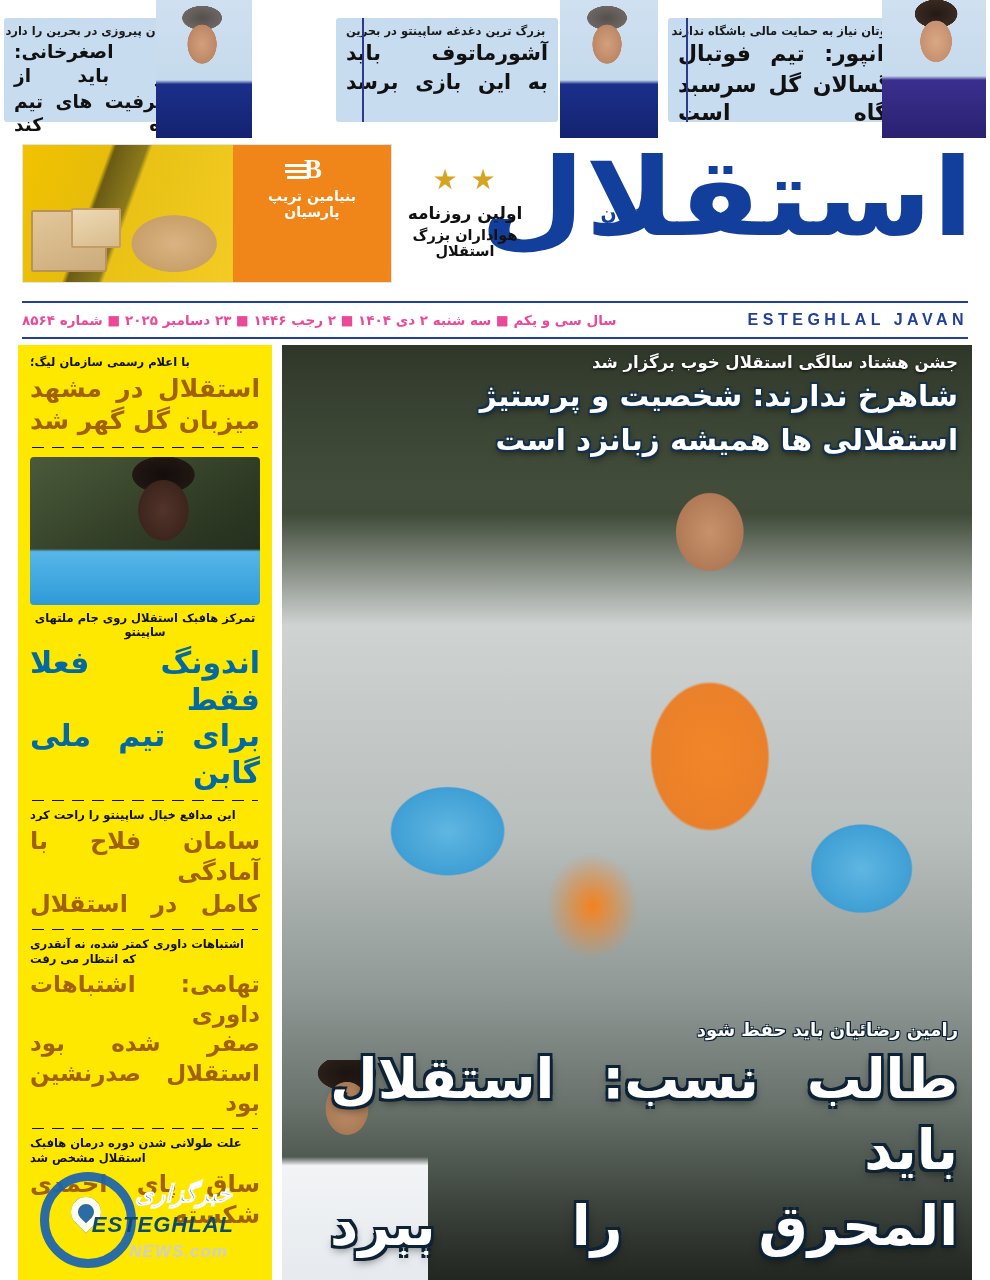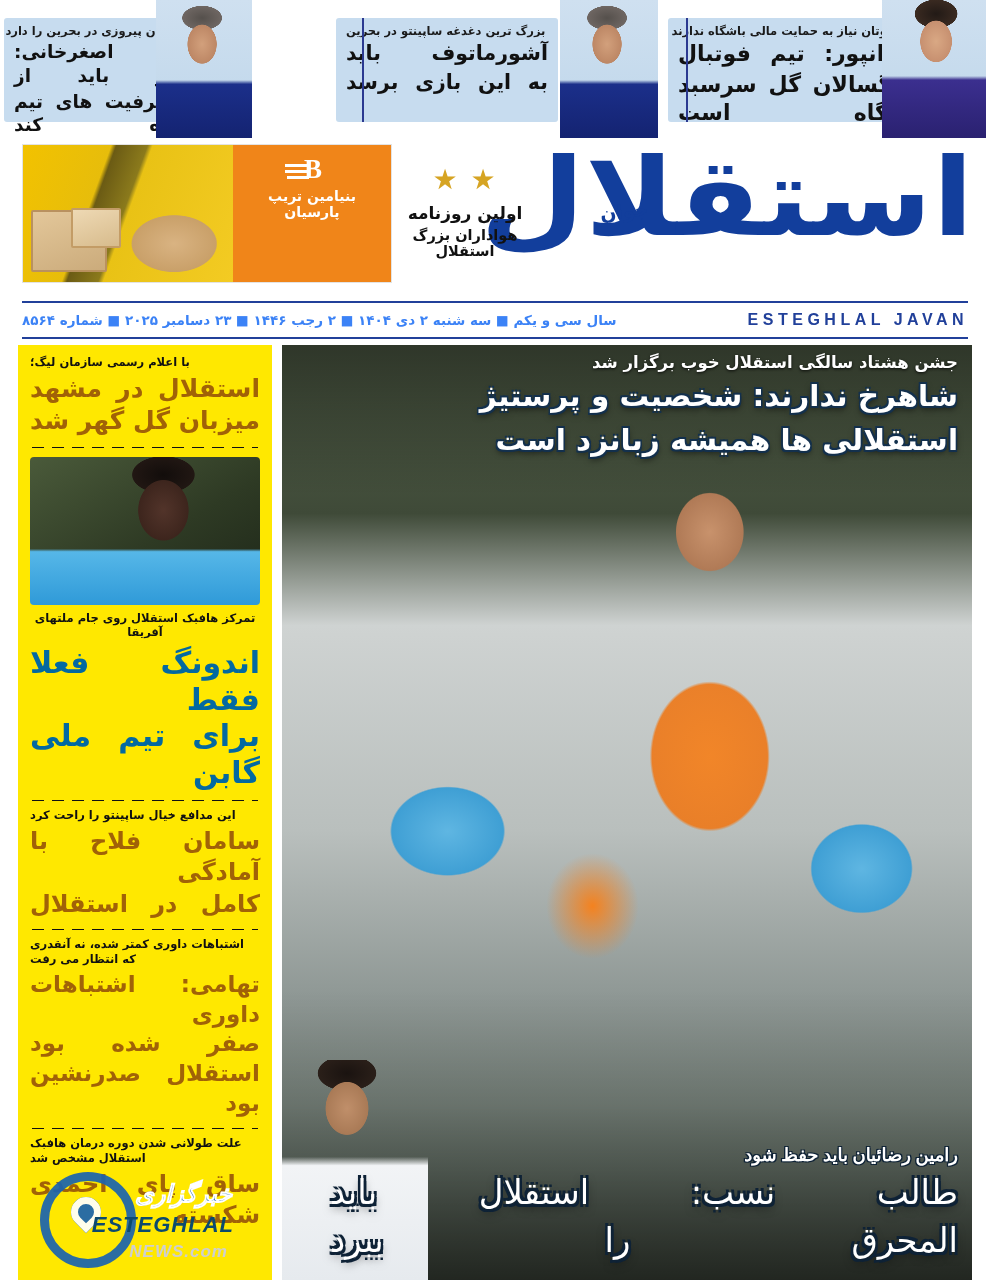--- a/index.html
+++ b/index.html
@@ -216,21 +216,21 @@
   .datebar {
     position: relative;
     margin: 0 22px;
     height: 38px;
     border-top: 2px solid #21409a;
     border-bottom: 2px solid #21409a;
     display:flex; align-items:center; justify-content:space-between;
     box-sizing: border-box;
   }
   .date-fa {
-    font-size: 13.5px; font-weight: 800; color:#3b82f6;
+    font-size: 13.5px; font-weight: 800; color:#ec4899;
     letter-spacing:-0.5px; direction: rtl;
   }
   .date-en {
     font-size: 16px; font-weight: 800; color:#21409a;
     letter-spacing: 4.5px; direction: ltr;
     font-family: "Liberation Sans", sans-serif;
   }
 
   
   .content {
@@ -373,24 +373,23 @@
   .mp-headline-bot {
     position:absolute;
     right: 14px; bottom: 18px;
     width: 650px;
     text-align: right;
   }
   .mp-kicker-b {
     font-size: 18px; font-weight:900; color:#ffffff;
     letter-spacing:-0.7px;
     text-shadow: -1.2px 1.2px 0 #0e2236, 1.2px 1.2px 0 #0e2236, 1.2px -1.2px 0 #0e2236, -1.2px -1.2px 0 #0e2236;
-    font-family: Liberation Serif, serif;
   }
   .mp-title-b {
-    font-size: 34px; font-weight:400;
+    font-size: 55px; font-weight:700;
     color:#ffffff; line-height:1.3;
     letter-spacing:-2.4px;
     margin-top: 4px;
     text-align: justify; text-align-last: justify;
     text-shadow: -2.6px 2.6px 0 #0e2236, 2.6px 2.6px 0 #0e2236, 2.6px -2.6px 0 #0e2236, -2.6px -2.6px 0 #0e2236, 0 4px 10px rgba(0,0,0,0.55);
     margin-left: 22px;
   }
   
   .mp-inset {
     position:absolute;
@@ -477,21 +476,21 @@
 
       <div>
         <div class="sb-kicker">با اعلام رسمی سازمان لیگ؛</div>
         <div class="sb-head h1">استقلال در مشهد</div>
         <div class="sb-head h1">میزبان گل گهر شد</div>
       </div>
       <div class="sb-dashes"></div>
 
       <div>
         <div class="sb-photo"></div>
-        <div class="sb-caption">تمرکز هافبک استقلال روی جام ملتهای آفریقا</div>
+        <div class="sb-caption">تمرکز هافبک استقلال روی جام ملتهای ساپینتو</div>
         <div class="sb-head blue">اندونگ فعلا فقط</div>
         <div class="sb-head blue">برای تیم ملی گابن</div>
       </div>
       <div class="sb-dashes"></div>
 
       <div>
         <div class="sb-kicker">این مدافع خیال ساپینتو را راحت کرد</div>
         <div class="sb-head h3">سامان فلاح با آمادگی</div>
         <div class="sb-head h3">کامل در استقلال</div>
       </div>

